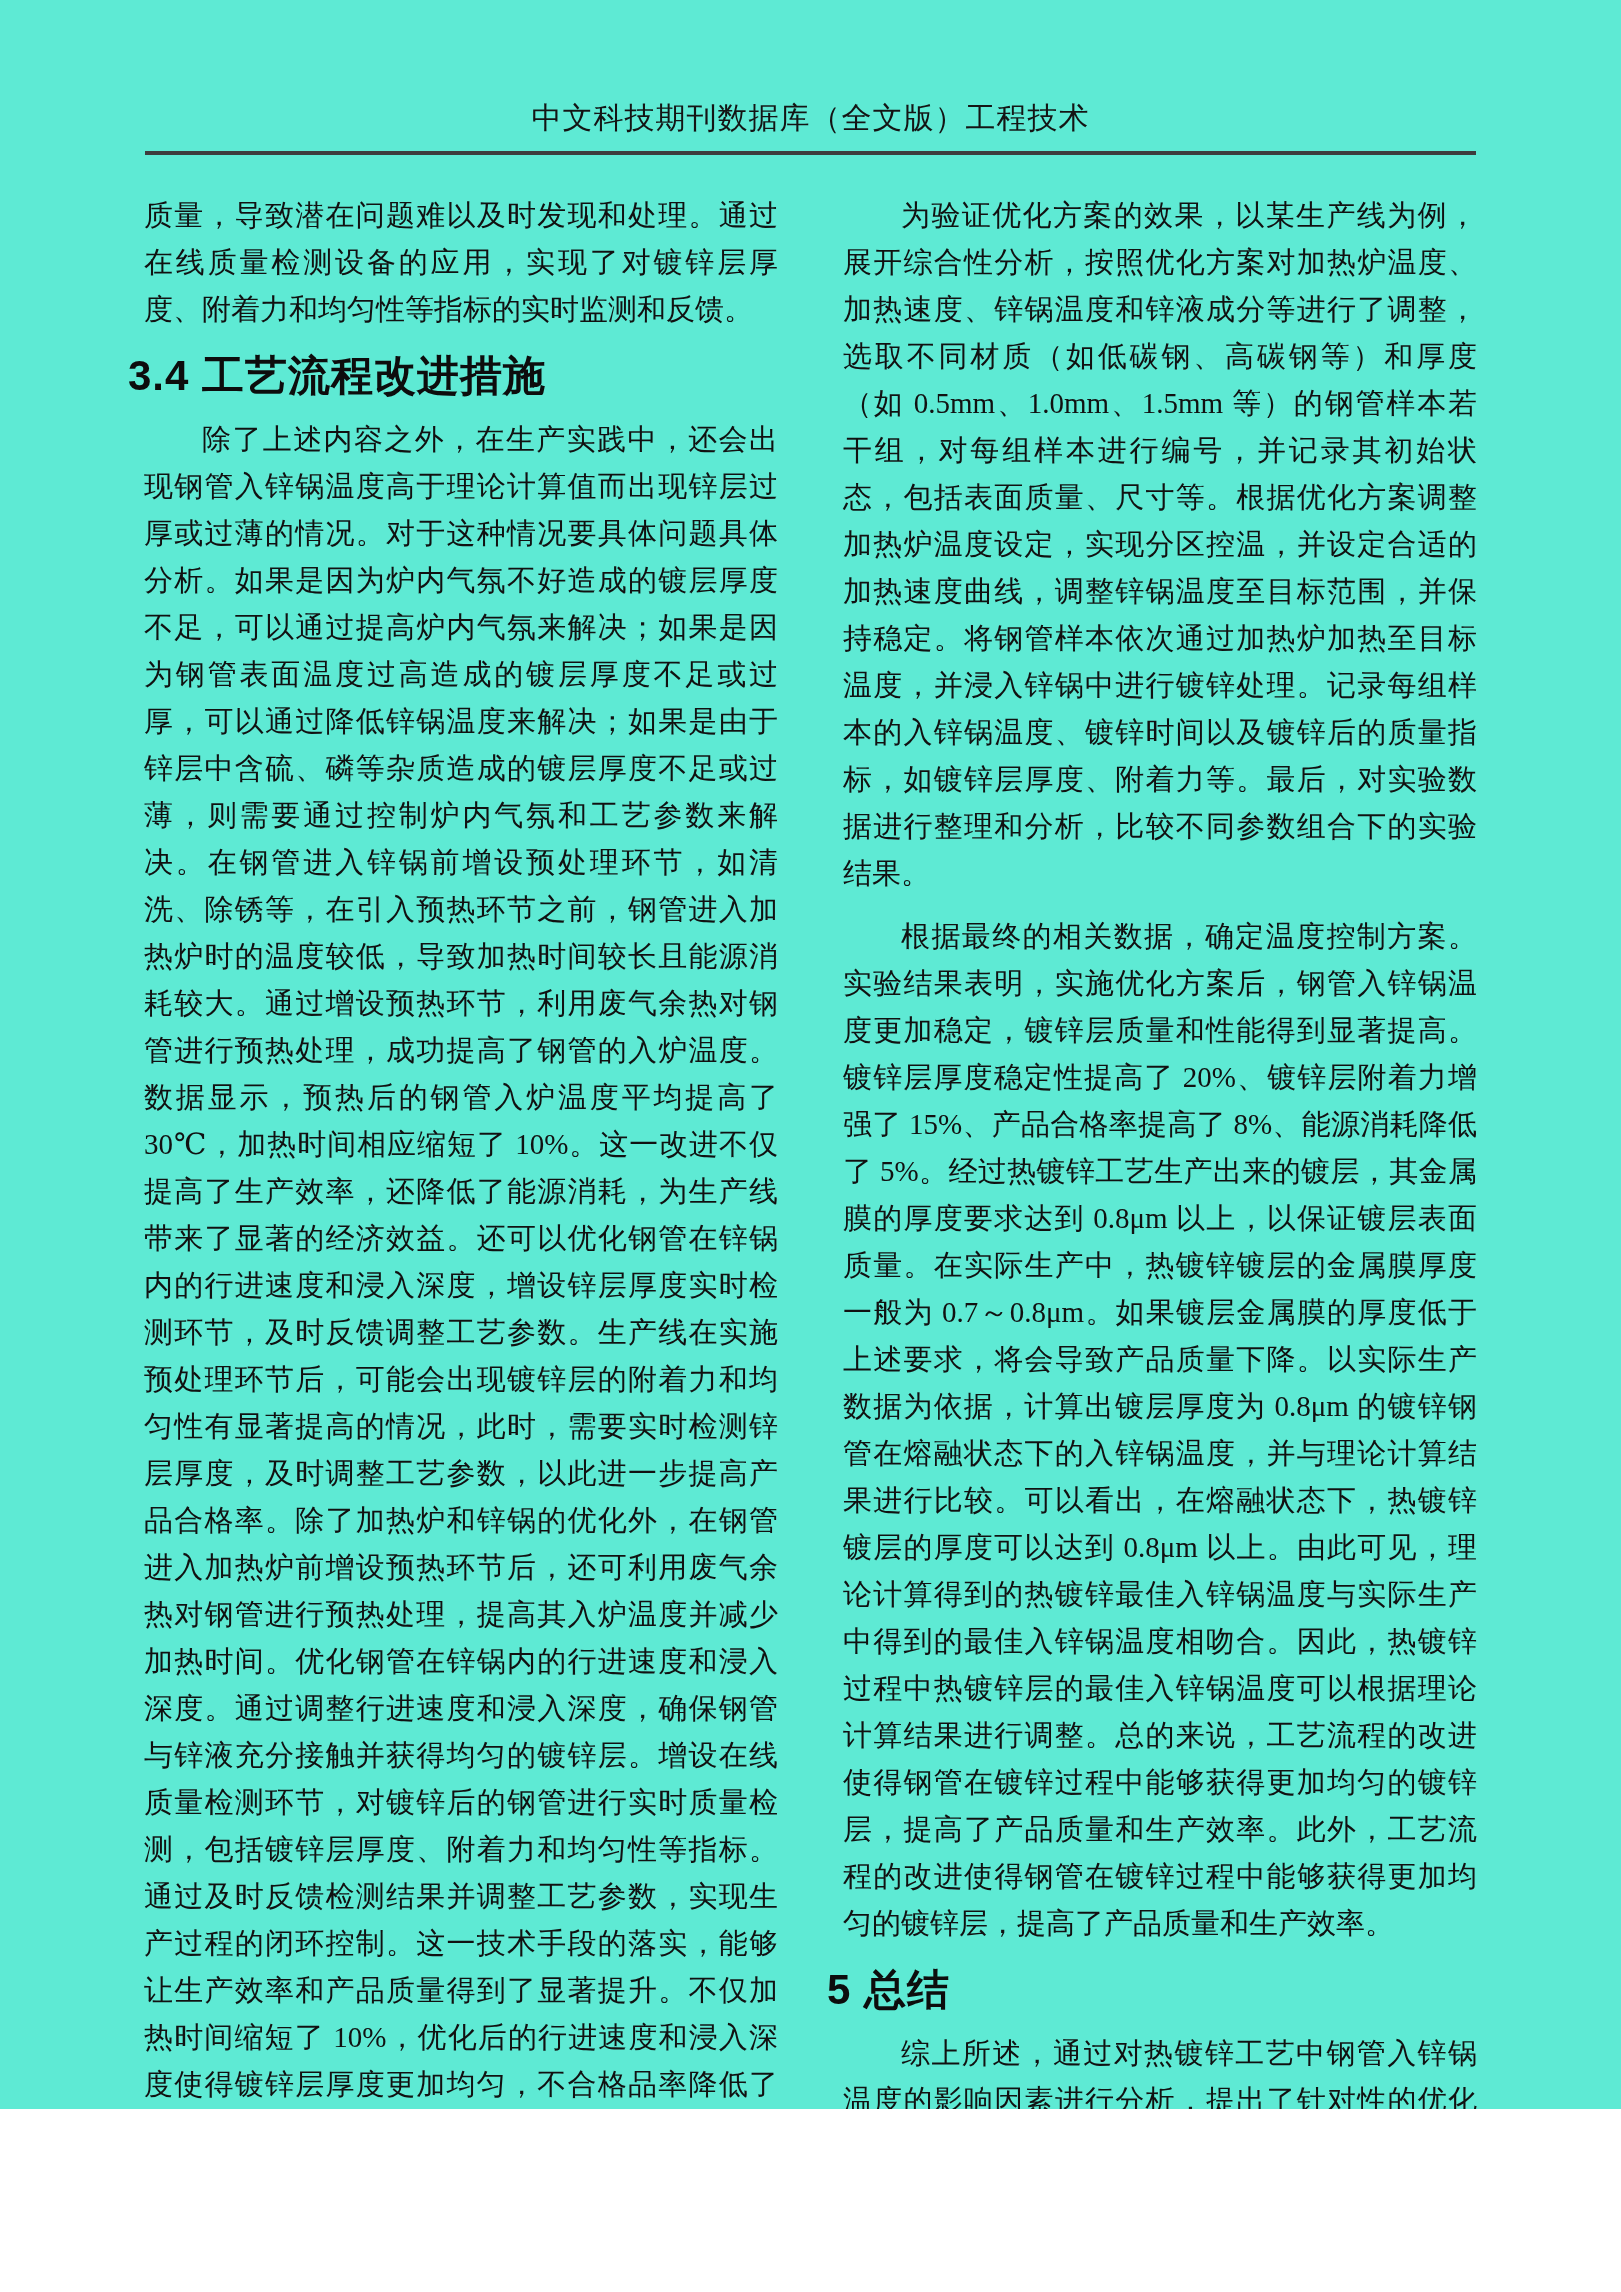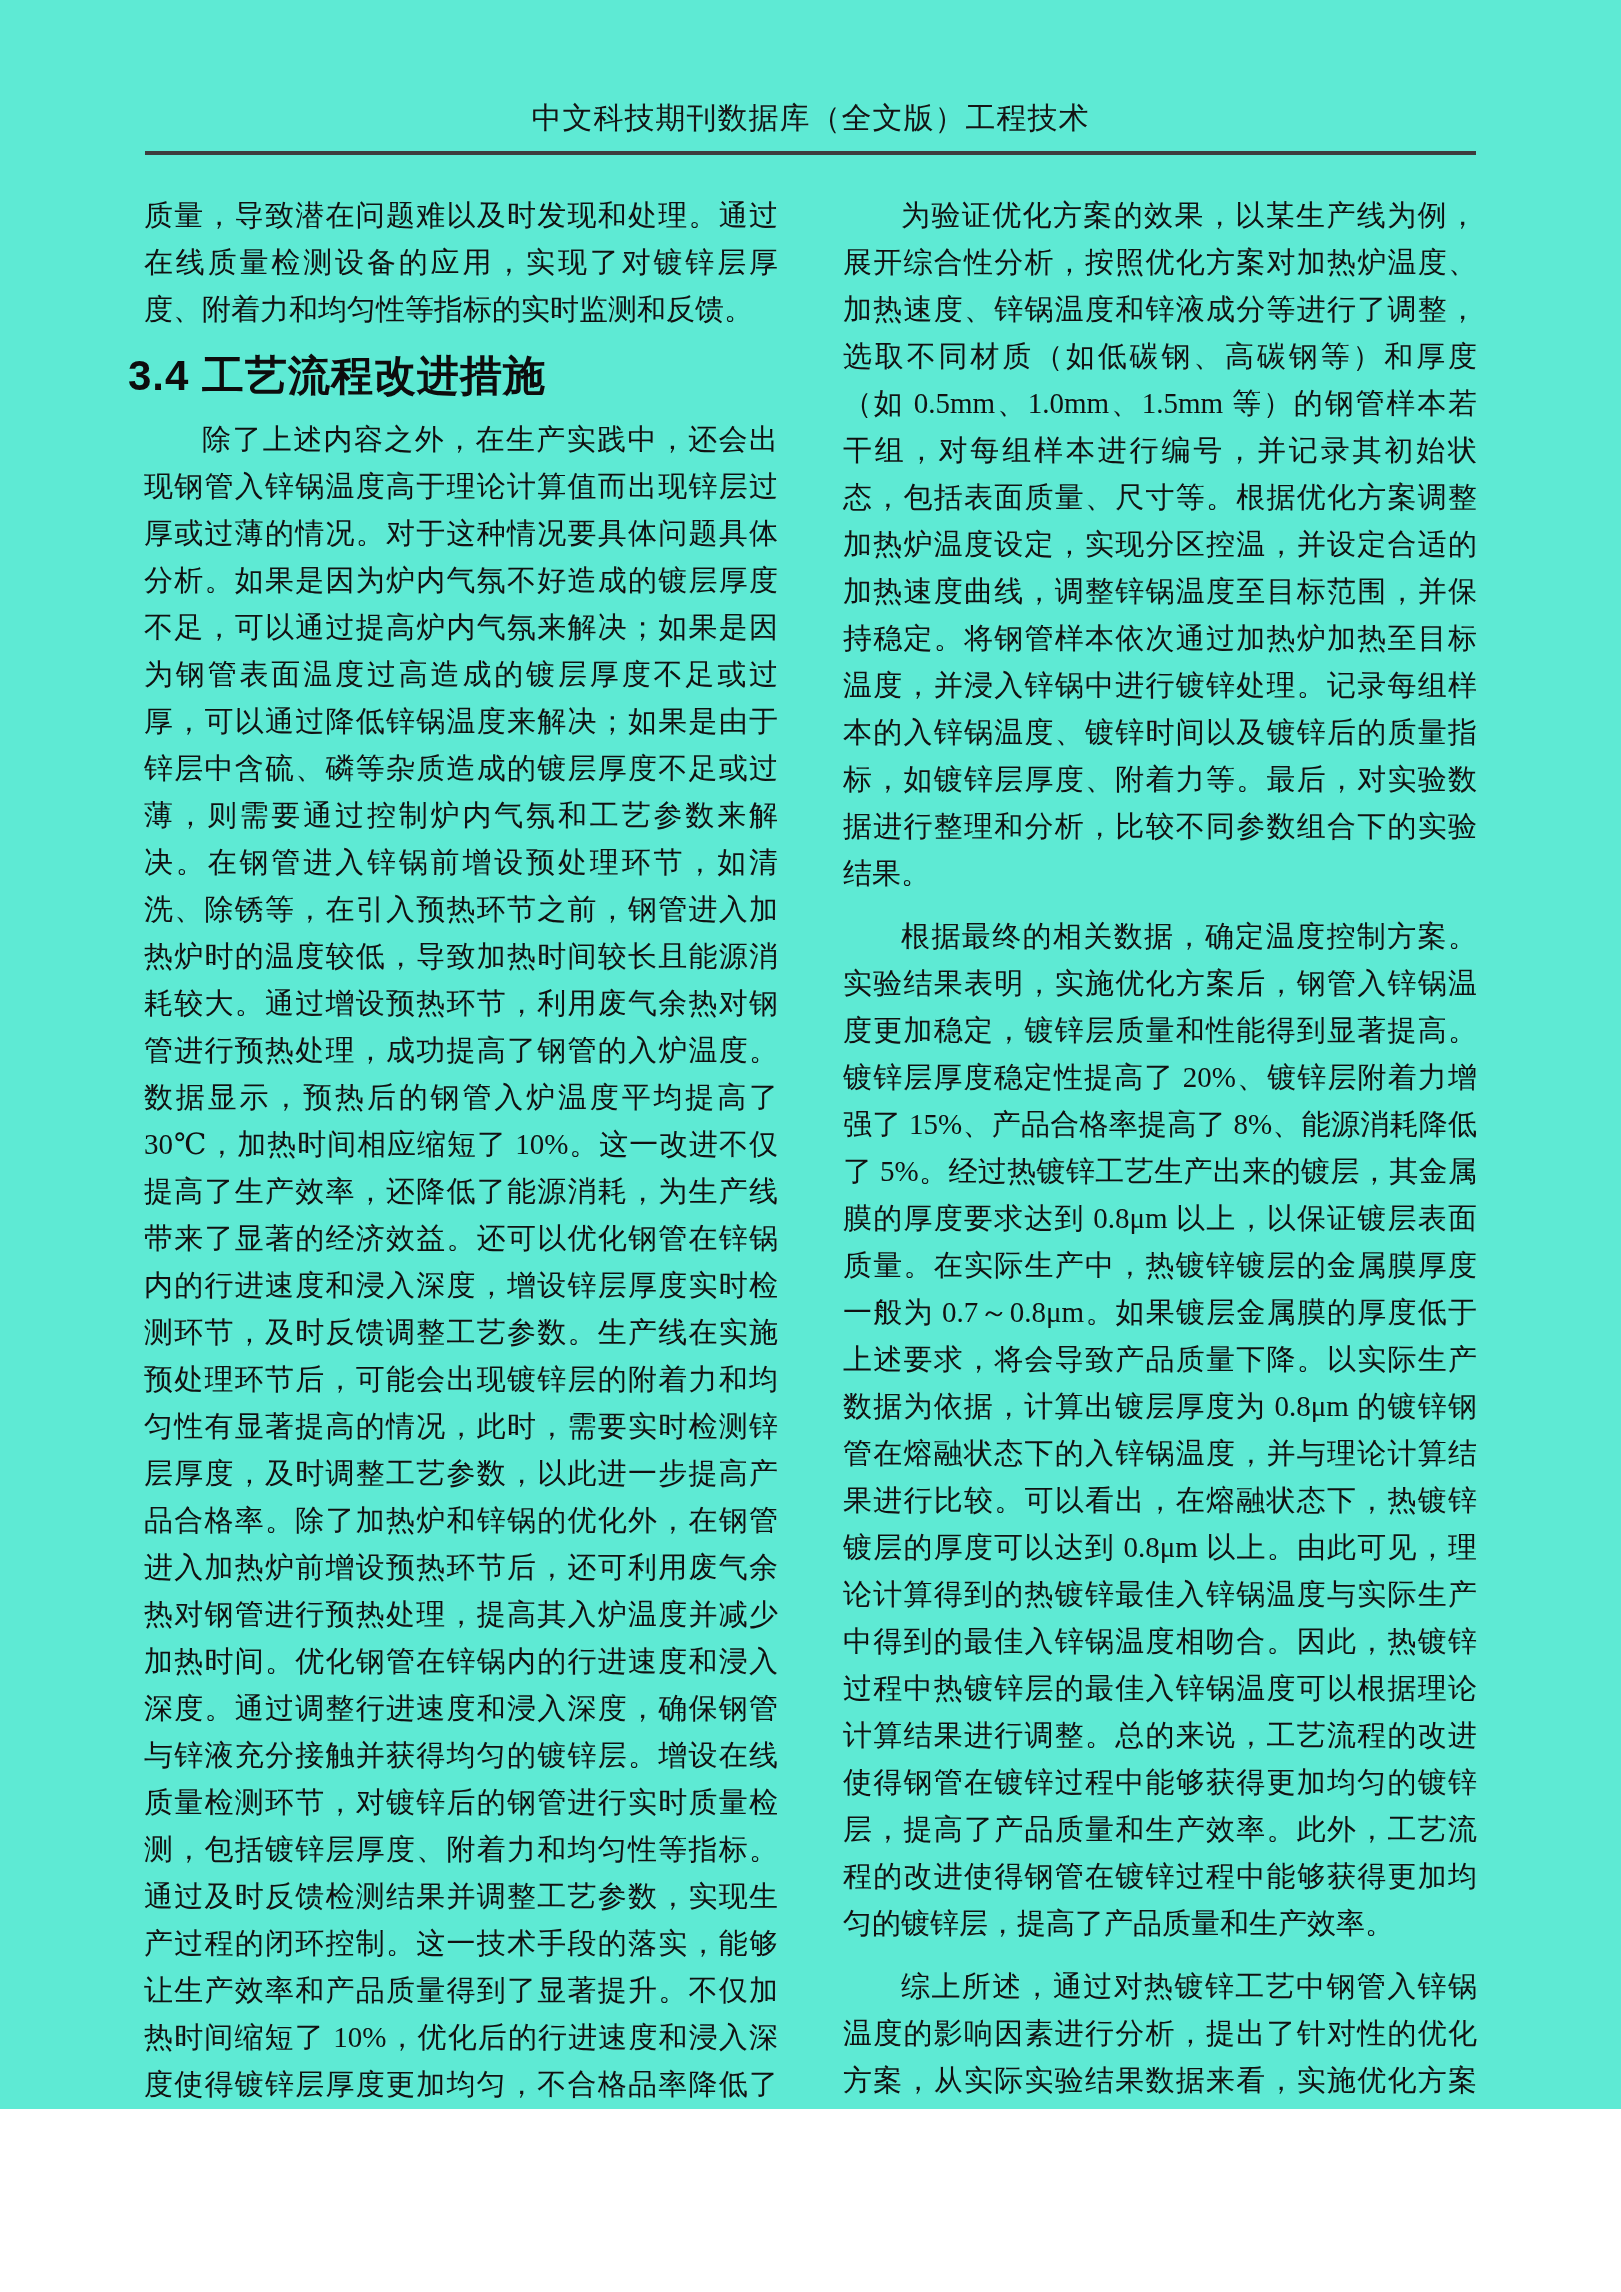--- a/index.html
+++ b/index.html
@@ -87,20 +87,21 @@
     <div class="column">
       <p class="para no-indent">质量，导致潜在问题难以及时发现和处理。通过在线质量检测设备的应用，实现了对镀锌层厚度、附着力和均匀性等指标的实时监测和反馈。</p>
       <h2 class="heading">3.4 工艺流程改进措施</h2>
       <p class="para indent">除了上述内容之外，在生产实践中，还会出现钢管入锌锅温度高于理论计算值而出现锌层过厚或过薄的情况。对于这种情况要具体问题具体分析。如果是因为炉内气氛不好造成的镀层厚度不足，可以通过提高炉内气氛来解决；如果是因为钢管表面温度过高造成的镀层厚度不足或过厚，可以通过降低锌锅温度来解决；如果是由于锌层中含硫、磷等杂质造成的镀层厚度不足或过薄，则需要通过控制炉内气氛和工艺参数来解决。在钢管进入锌锅前增设预处理环节，如清洗、除锈等，在引入预热环节之前，钢管进入加热炉时的温度较低，导致加热时间较长且能源消耗较大。通过增设预热环节，利用废气余热对钢管进行预热处理，成功提高了钢管的入炉温度。数据显示，预热后的钢管入炉温度平均提高了 30℃，加热时间相应缩短了 10%。这一改进不仅提高了生产效率，还降低了能源消耗，为生产线带来了显著的经济效益。还可以优化钢管在锌锅内的行进速度和浸入深度，增设锌层厚度实时检测环节，及时反馈调整工艺参数。生产线在实施预处理环节后，可能会出现镀锌层的附着力和均匀性有显著提高的情况，此时，需要实时检测锌层厚度，及时调整工艺参数，以此进一步提高产品合格率。除了加热炉和锌锅的优化外，在钢管进入加热炉前增设预热环节后，还可利用废气余热对钢管进行预热处理，提高其入炉温度并减少加热时间。优化钢管在锌锅内的行进速度和浸入深度。通过调整行进速度和浸入深度，确保钢管与锌液充分接触并获得均匀的镀锌层。增设在线质量检测环节，对镀锌后的钢管进行实时质量检测，包括镀锌层厚度、附着力和均匀性等指标。通过及时反馈检测结果并调整工艺参数，实现生产过程的闭环控制。这一技术手段的落实，能够让生产效率和产品质量得到了显著提升。不仅加热时间缩短了 10%，优化后的行进速度和浸入深度使得镀锌层厚度更加均匀，不合格品率降低了 50%。在线质量检测环节确保了产品质量的稳定性和可追溯性，提高了客户满意度。</p>
       <h2 class="heading">4 实验研究与结果分析</h2>
     </div>
 
     <div class="column">
       <p class="para indent">为验证优化方案的效果，以某生产线为例，展开综合性分析，按照优化方案对加热炉温度、加热速度、锌锅温度和锌液成分等进行了调整，选取不同材质（如低碳钢、高碳钢等）和厚度（如 0.5mm、1.0mm、1.5mm 等）的钢管样本若干组，对每组样本进行编号，并记录其初始状态，包括表面质量、尺寸等。根据优化方案调整加热炉温度设定，实现分区控温，并设定合适的加热速度曲线，调整锌锅温度至目标范围，并保持稳定。将钢管样本依次通过加热炉加热至目标温度，并浸入锌锅中进行镀锌处理。记录每组样本的入锌锅温度、镀锌时间以及镀锌后的质量指标，如镀锌层厚度、附着力等。最后，对实验数据进行整理和分析，比较不同参数组合下的实验结果。</p>
       <p class="para indent">根据最终的相关数据，确定温度控制方案。实验结果表明，实施优化方案后，钢管入锌锅温度更加稳定，镀锌层质量和性能得到显著提高。镀锌层厚度稳定性提高了 20%、镀锌层附着力增强了 15%、产品合格率提高了 8%、能源消耗降低了 5%。经过热镀锌工艺生产出来的镀层，其金属膜的厚度要求达到 0.8μm 以上，以保证镀层表面质量。在实际生产中，热镀锌镀层的金属膜厚度一般为 0.7～0.8μm。如果镀层金属膜的厚度低于上述要求，将会导致产品质量下降。以实际生产数据为依据，计算出镀层厚度为 0.8μm 的镀锌钢管在熔融状态下的入锌锅温度，并与理论计算结果进行比较。可以看出，在熔融状态下，热镀锌镀层的厚度可以达到 0.8μm 以上。由此可见，理论计算得到的热镀锌最佳入锌锅温度与实际生产中得到的最佳入锌锅温度相吻合。因此，热镀锌过程中热镀锌层的最佳入锌锅温度可以根据理论计算结果进行调整。总的来说，工艺流程的改进使得钢管在镀锌过程中能够获得更加均匀的镀锌层，提高了产品质量和生产效率。此外，工艺流程的改进使得钢管在镀锌过程中能够获得更加均匀的镀锌层，提高了产品质量和生产效率。</p>
+      <h2 class="heading">5 总结</h2>
       <p class="para indent">综上所述，通过对热镀锌工艺中钢管入锌锅温度的影响因素进行分析，提出了针对性的优化方案，从实际实验结果数据来看，实施优化方案后，不仅提高了产品质量和生产效率，钢管进入加热炉时的温度较低，为企业创造了更大的经济效益。随着科技的不断进步和环保要求的日益严格，热镀锌工艺将面临更多</p>
     </div>
 
   </div>
 
   <div class="footer">
     <span class="page-number">- 11 -</span>
   </div>
 
 </div>

